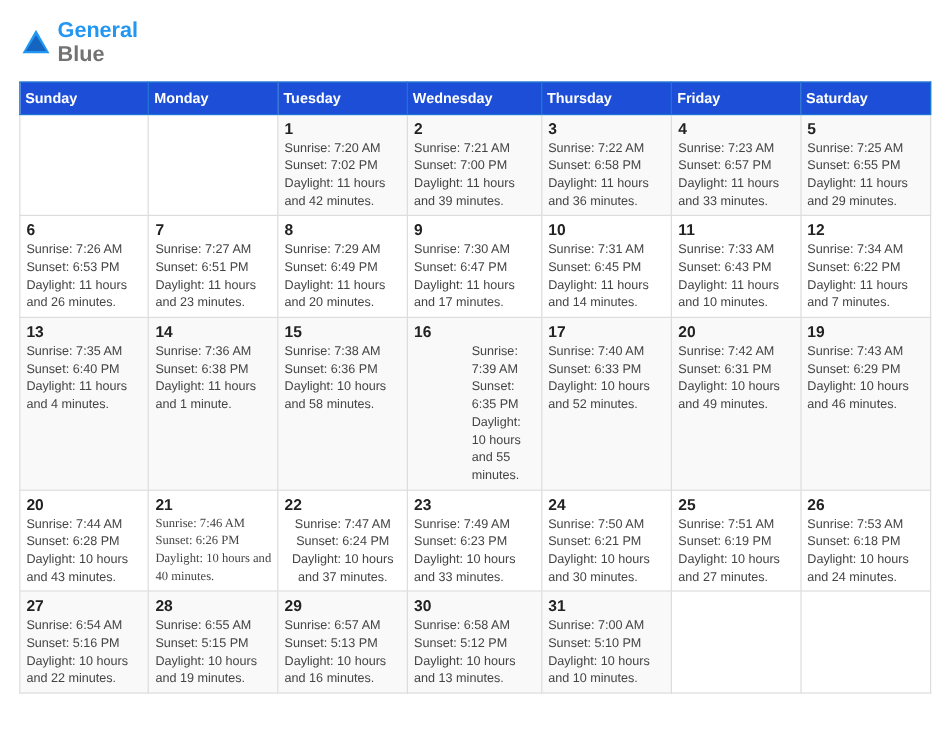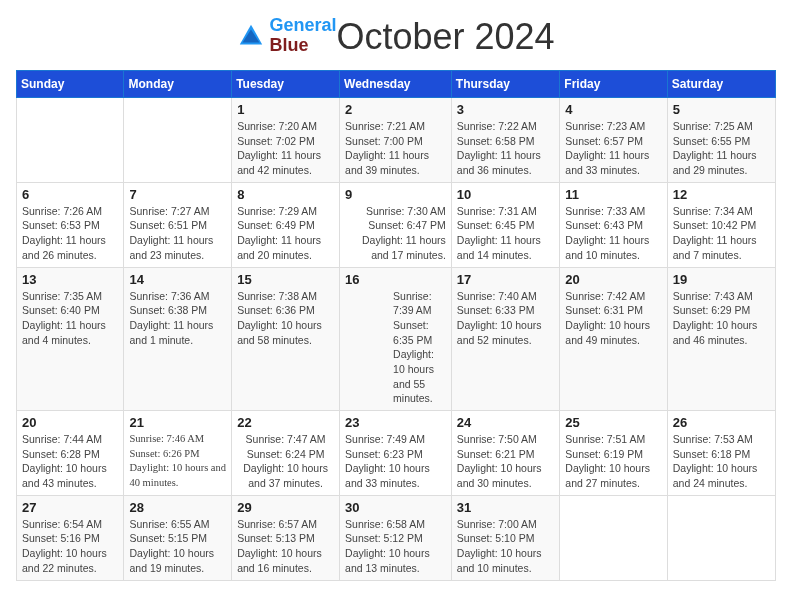--- a/index.html
+++ b/index.html
@@ -5,21 +5,21 @@
     * { box-sizing: border-box; margin: 0; padding: 0; }
     body {
       font-family: Arial, sans-serif;
       background: #fff;
       width: 792px;
       min-height: 612px;
       padding: 16px;
     }
     .header {
       display: flex;
-      justify-content: center;
+      justify-content: space-between;
       align-items: flex-start;
       margin-bottom: 12px;
     }
     .logo {
       display: flex;
       align-items: center;
       gap: 4px;
     }
     .logo-text {
       font-size: 18px;
@@ -91,25 +91,24 @@
 <body>
 
 <div class="header">
   <div class="logo">
     <svg class="logo-icon" viewBox="0 0 30 30" xmlns="http://www.w3.org/2000/svg">
       <polygon points="15,3 27,24 3,24" fill="#2196F3"></polygon>
       <polygon points="15,8 24,22 6,22" fill="#1565C0"></polygon>
     </svg>
     <div class="logo-text">
       <div><span>General</span></div>
-      <div><span style="color:#7f1d1d">Blue</span></div>
+      <div><span style="color:#737373">Blue</span></div>
     </div>
   </div>
   <div class="title-area">
-    <div class="month-title">October 2024</div>
   </div>
 </div>
 
 <table>
   <thead>
     <tr>
     <th>Sunday</th>
         <th>Monday</th>
         <th>Tuesday</th>
         <th>Wednesday</th>
@@ -167,40 +166,40 @@
 Daylight: 11 hours and 23 minutes.</div>
         </td>
         <td>
           <span class="day-number">8</span>
           <div class="day-info" style="white-space: pre-line;">Sunrise: 7:29 AM
 Sunset: 6:49 PM
 Daylight: 11 hours and 20 minutes.</div>
         </td>
         <td>
           <span class="day-number">9</span>
-          <div class="day-info" style="white-space: pre-line; text-align: right;">Sunrise: 7:30 AM
+          <div class="day-info" style="white-space: pre-line;">Sunrise: 7:30 AM
 Sunset: 6:47 PM
 Daylight: 11 hours and 17 minutes.</div>
         </td>
         <td>
           <span class="day-number">10</span>
           <div class="day-info" style="white-space: pre-line;">Sunrise: 7:31 AM
 Sunset: 6:45 PM
 Daylight: 11 hours and 14 minutes.</div>
         </td>
         <td>
           <span class="day-number">11</span>
           <div class="day-info" style="white-space: pre-line;">Sunrise: 7:33 AM
 Sunset: 6:43 PM
 Daylight: 11 hours and 10 minutes.</div>
         </td>
         <td>
           <span class="day-number">12</span>
           <div class="day-info" style="white-space: pre-line;">Sunrise: 7:34 AM
-Sunset: 10:42 PM
+Sunset: 6:22 PM
 Daylight: 11 hours and 7 minutes.</div>
         </td>
       </tr>
       <tr>
         <td>
           <span class="day-number">13</span>
           <div class="day-info" style="white-space: pre-line;">Sunrise: 7:35 AM
 Sunset: 6:40 PM
 Daylight: 11 hours and 4 minutes.</div>
         </td>

